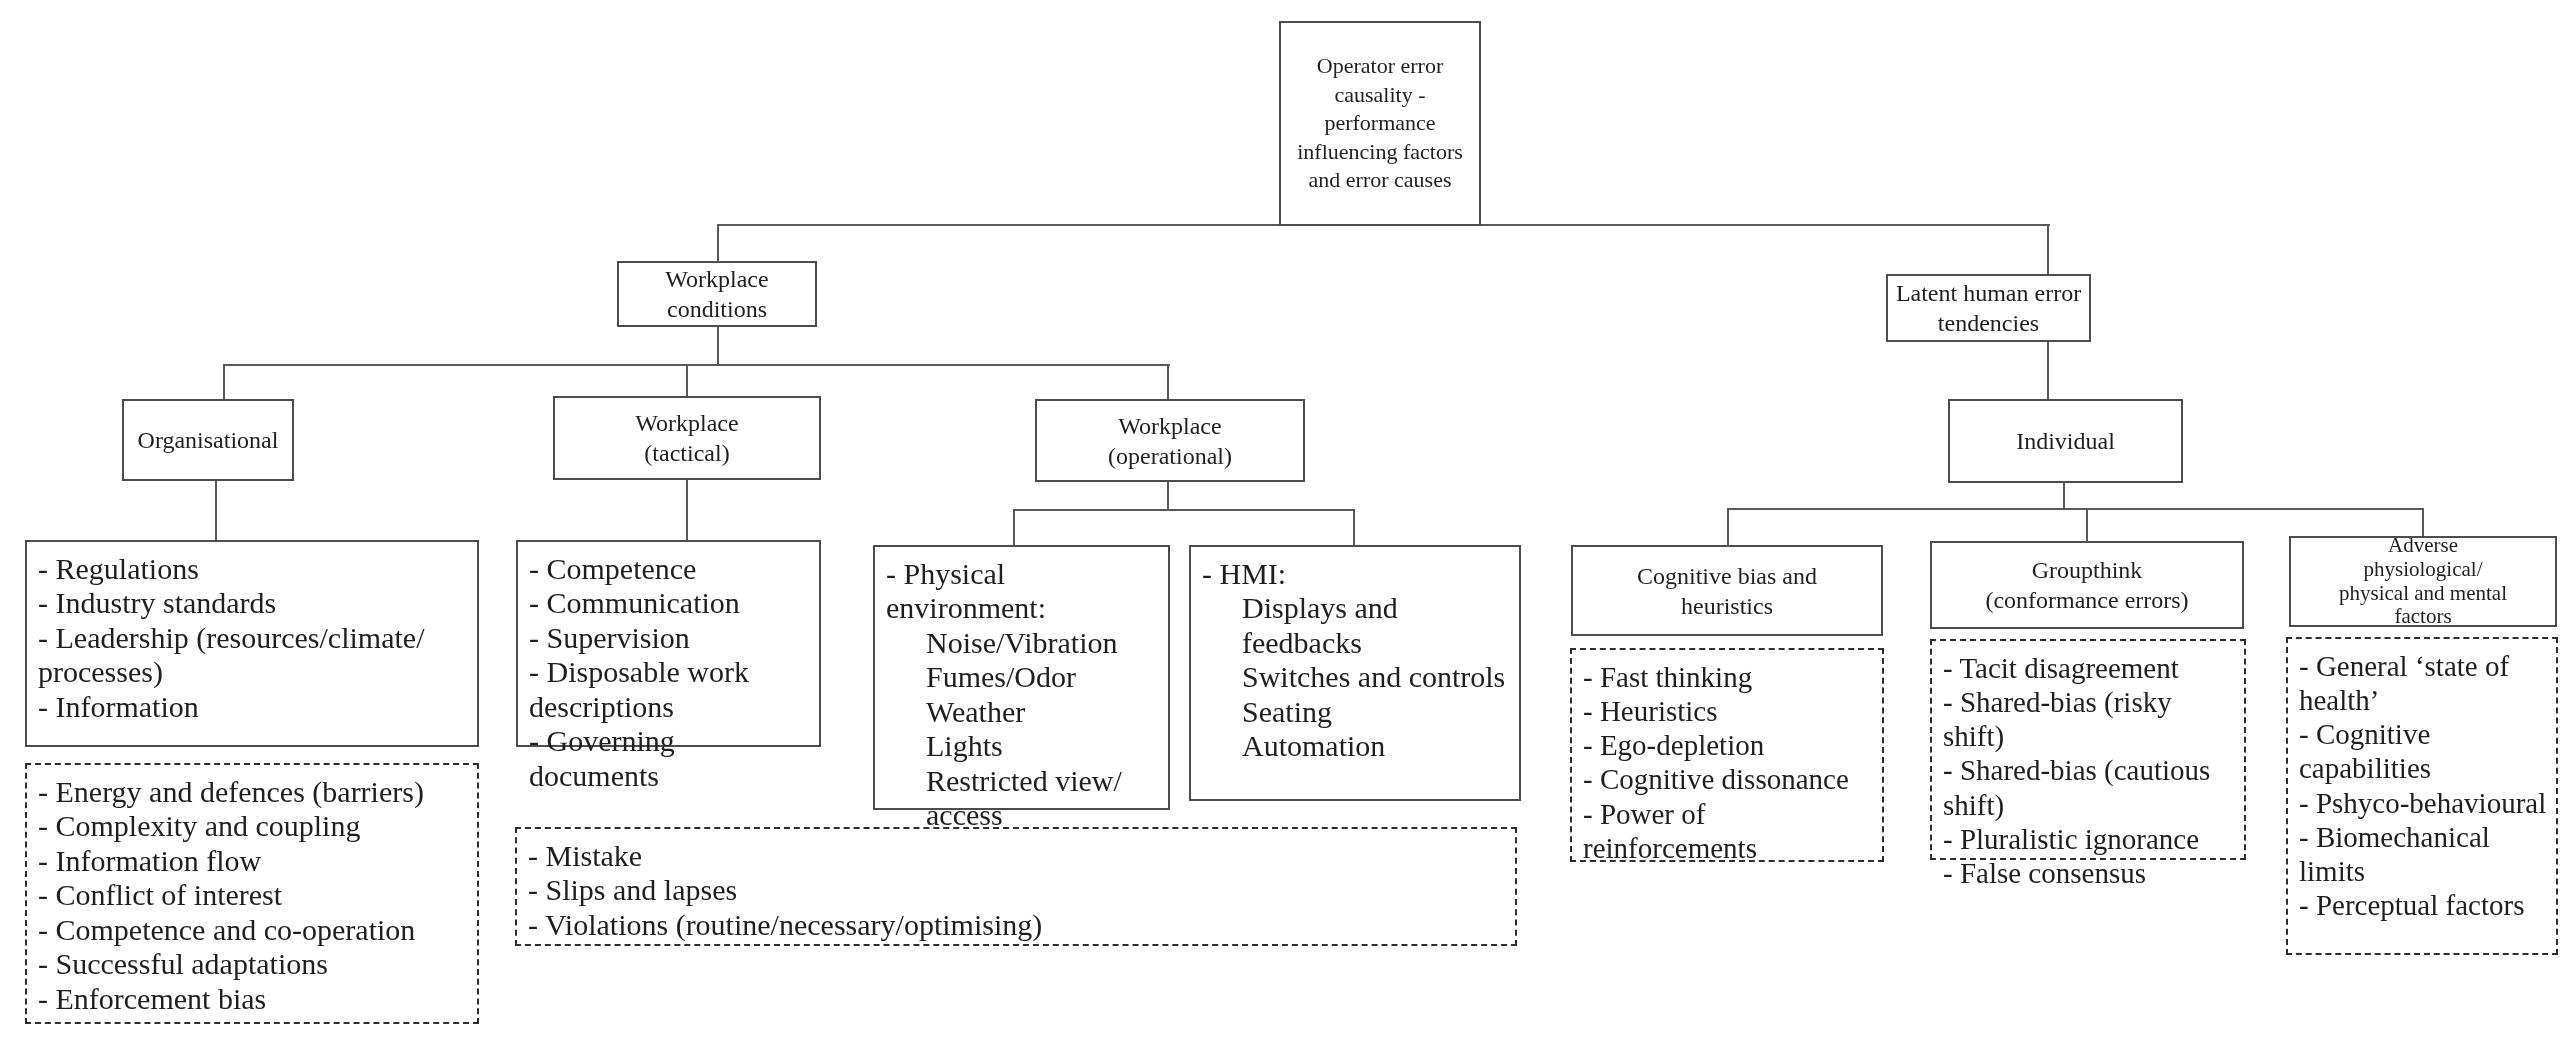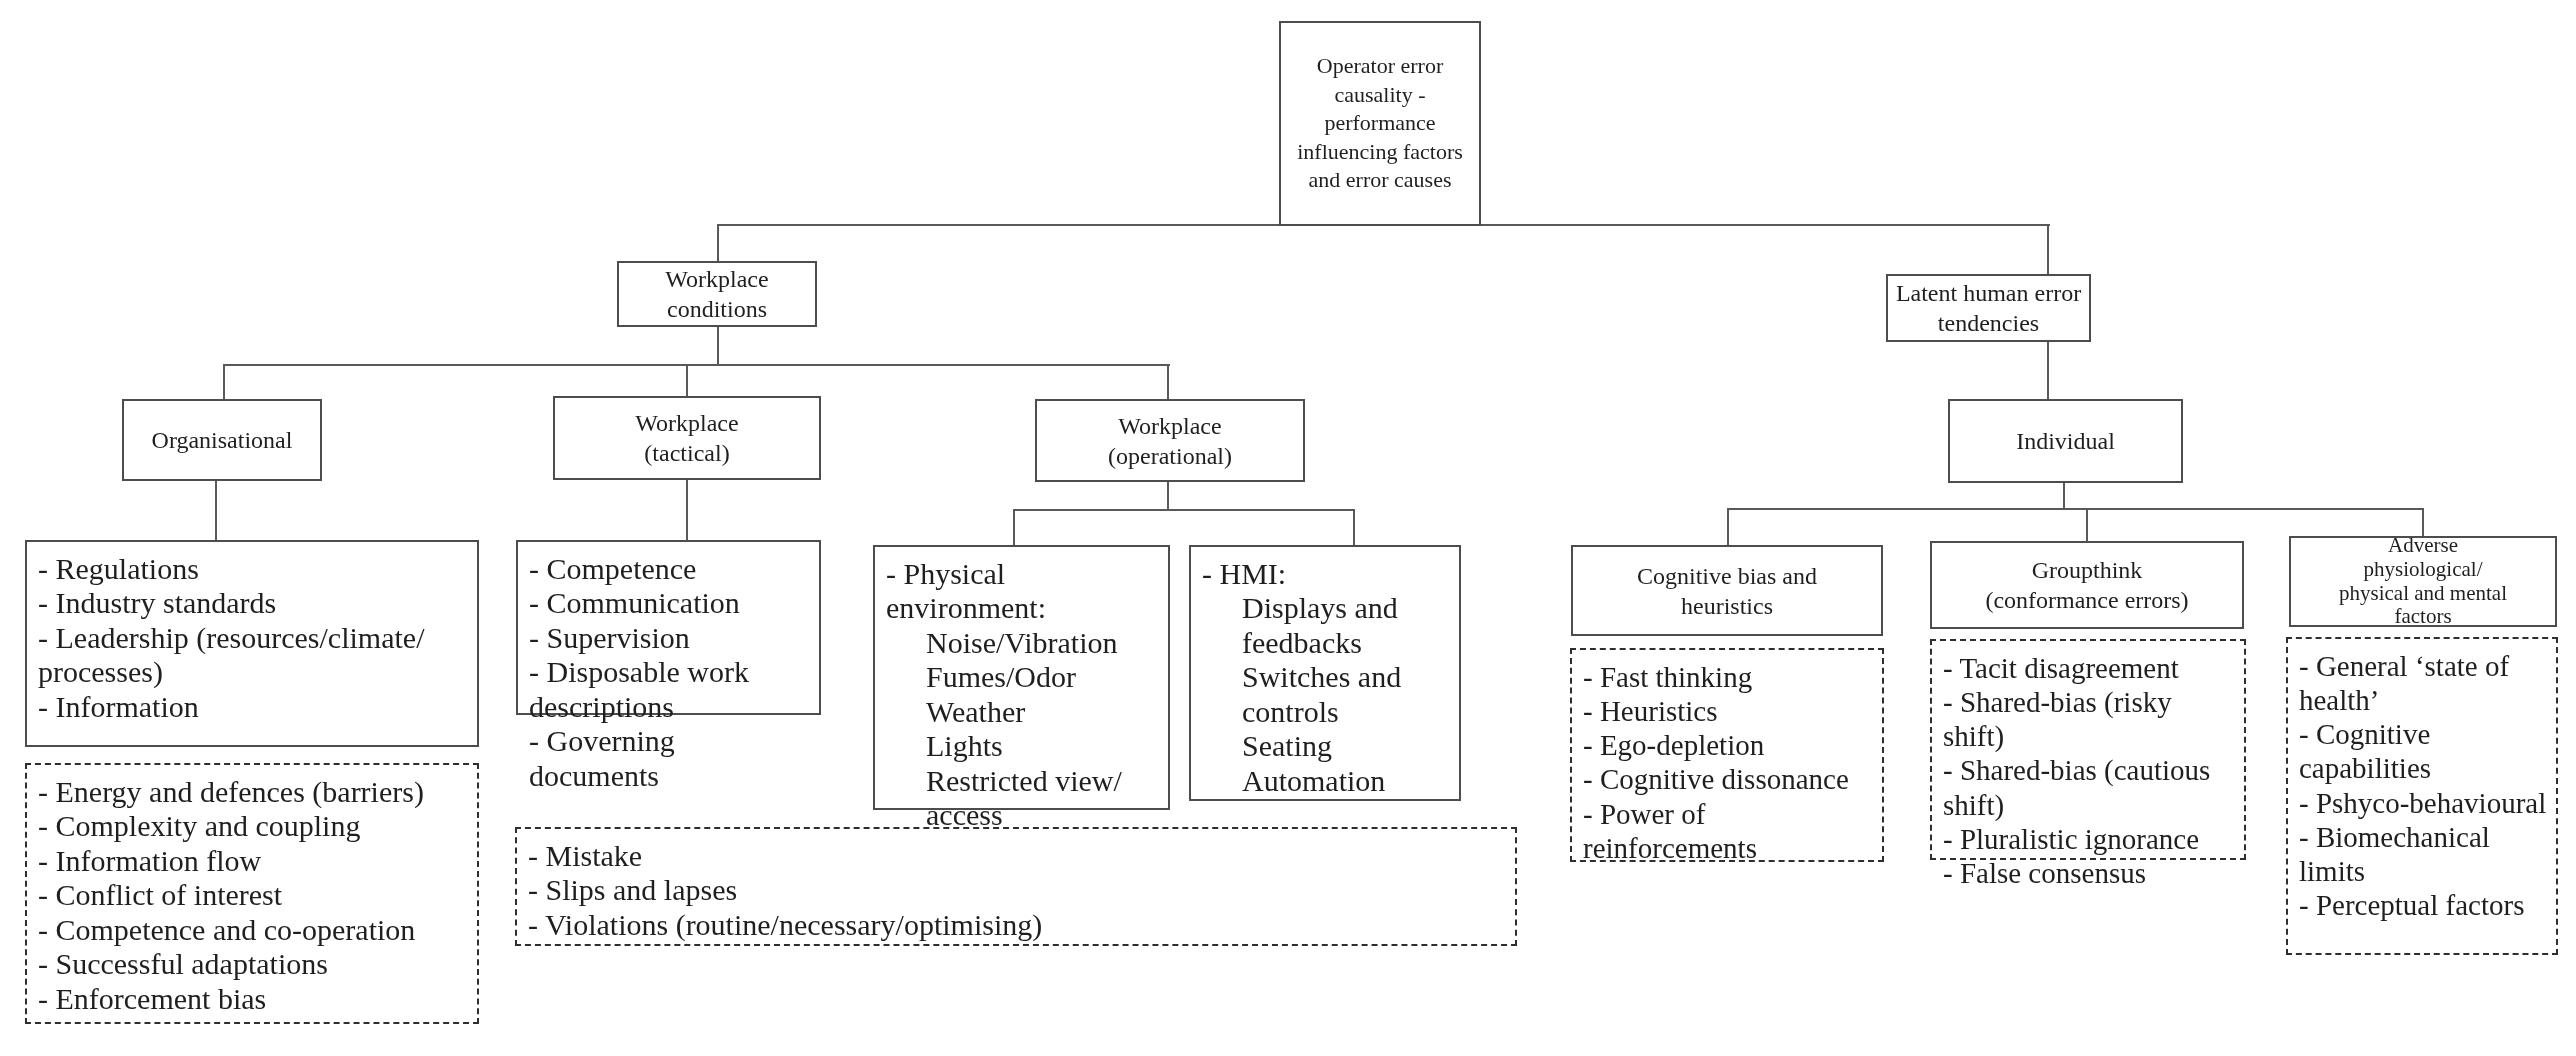--- a/index.html
+++ b/index.html
@@ -67,21 +67,21 @@
 performance
 influencing factors
 and error causes</div>
 
   <div class="node" style="left:617px;top:261px;width:200px;height:66px;">Workplace
 conditions</div>
 
   <div class="node" style="left:1874px;top:274px;width:205px;height:68px;margin-left:12px;">Latent human error
 tendencies</div>
 
-  <div class="node" style="left:122px;top:399px;width:200px;height:82px;">Organisational</div>
+  <div class="node" style="left:122px;top:399px;width:172px;height:82px;">Organisational</div>
 
   <div class="node" style="left:553px;top:396px;width:268px;height:84px;">Workplace
 (tactical)</div>
 
   <div class="node" style="left:1035px;top:399px;width:270px;height:83px;">Workplace
 (operational)</div>
 
   <div class="node" style="left:1948px;top:399px;width:235px;height:84px;">Individual</div>
 
   <div class="node" style="left:1571px;top:545px;width:312px;height:91px;">Cognitive bias and
@@ -96,41 +96,41 @@
 factors</div>
 
   <div class="listbox" style="left:25px;top:540px;width:454px;height:207px;">
       <div class="li">- Regulations</div>
       <div class="li">- Industry standards</div>
       <div class="li">- Leadership (resources/climate/
 processes)</div>
       <div class="li">- Information</div>
     </div>
 
-  <div class="listbox" style="left:516px;top:540px;width:305px;height:175px;">
+  <div class="listbox" style="left:516px;top:540px;width:305px;height:207px;">
       <div class="li">- Competence</div>
       <div class="li">- Communication</div>
       <div class="li">- Supervision</div>
       <div class="li">- Disposable work
 descriptions</div>
       <div class="li">- Governing documents</div>
     </div>
 
   <div class="listbox" style="left:873px;top:545px;width:297px;height:265px;">
       <div class="li">- Physical
 environment:</div>
       <div class="li ind">Noise/Vibration</div>
       <div class="li ind">Fumes/Odor</div>
       <div class="li ind">Weather</div>
       <div class="li ind">Lights</div>
       <div class="li ind">Restricted view/
 access</div>
     </div>
 
-  <div class="listbox" style="left:1189px;top:545px;width:272px;height:256px;">
+  <div class="listbox" style="left:1189px;top:545px;width:332px;height:256px;">
       <div class="li">- HMI:</div>
       <div class="li ind">Displays and
 feedbacks</div>
       <div class="li ind">Switches and controls</div>
       <div class="li ind">Seating</div>
       <div class="li ind">Automation</div>
     </div>
 
   <div class="listbox dashed" style="left:25px;top:763px;width:454px;height:261px;">
       <div class="li">- Energy and defences (barriers)</div>

